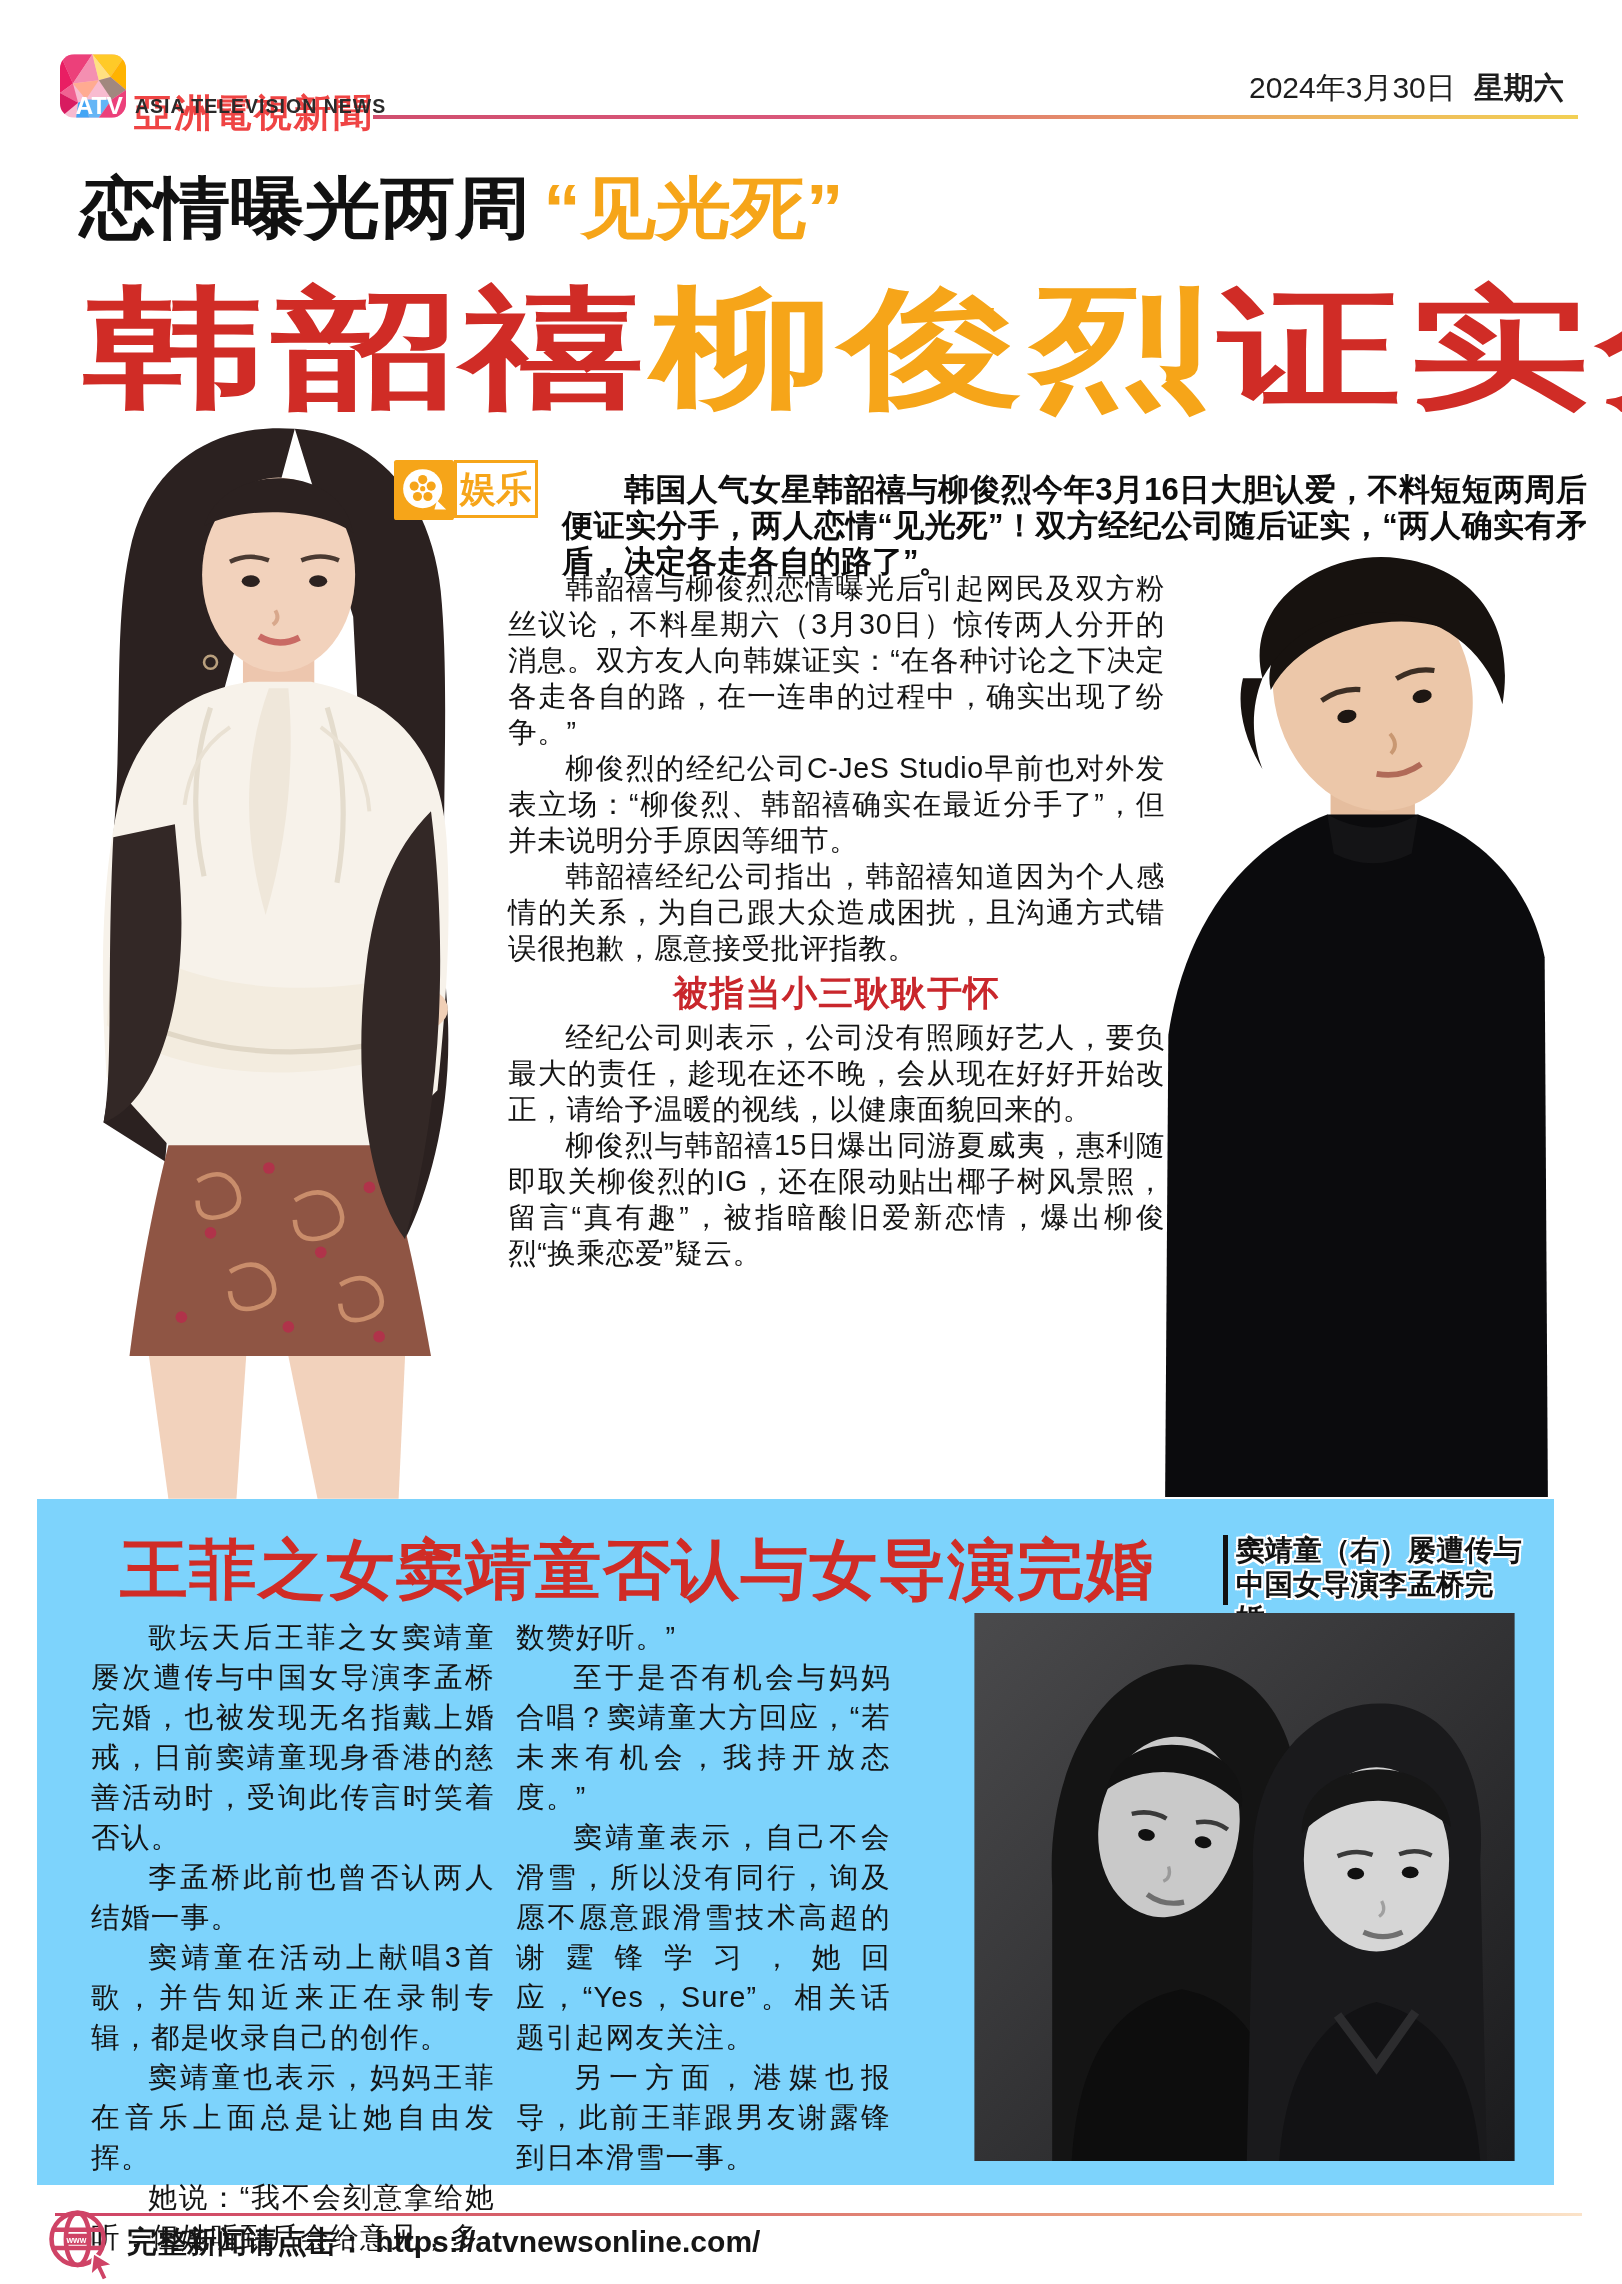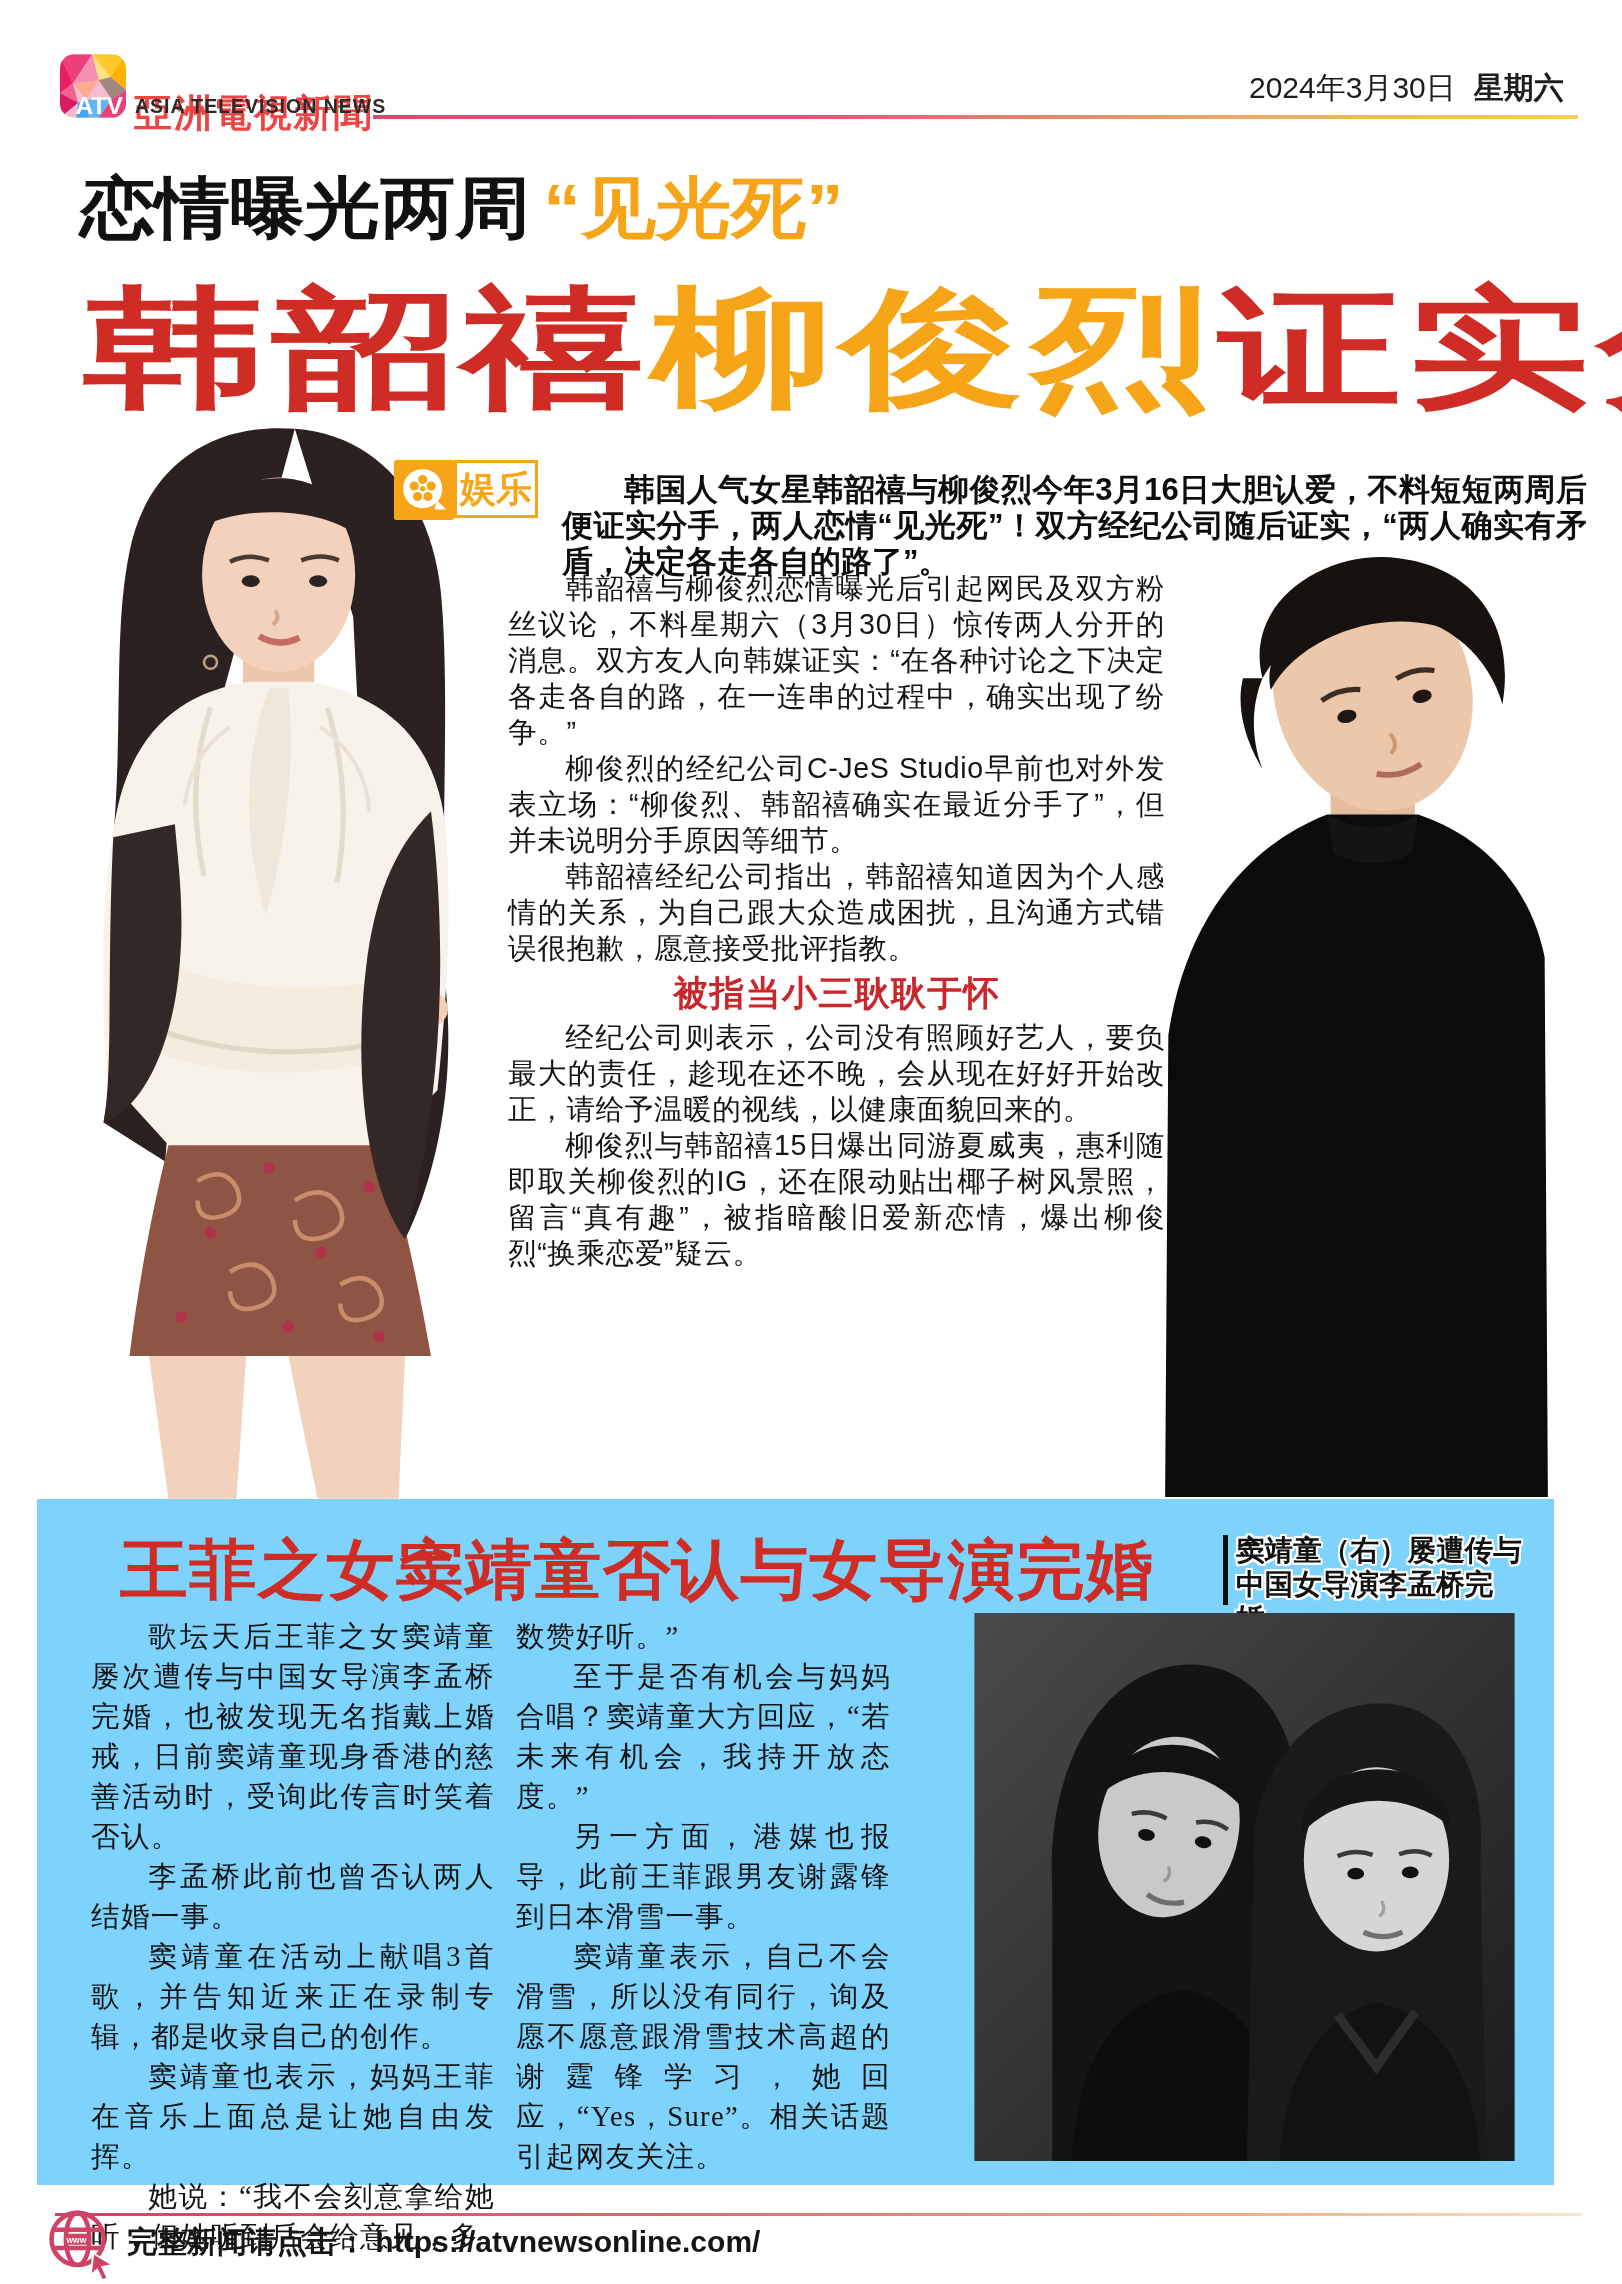--- a/index.html
+++ b/index.html
@@ -45,21 +45,21 @@
 
   
   .pinkbox{left:37px;top:1499px;width:1517px;height:686px;background:#7dd3fc;}
   .art2-title{left:83px;top:27px;font-size:65px;font-weight:bold;color:#d02c26;
         white-space:nowrap;letter-spacing:1.3px;transform:scaleX(1.04);transform-origin:left top;}
   .caption{left:1199px;top:34px;width:305px;font-size:28.6px;line-height:34px;font-weight:bold;
         color:#121212;
         text-shadow:-1.9px -1.9px 0 #fff,1.9px -1.9px 0 #fff,-1.9px 1.9px 0 #fff,1.9px 1.9px 0 #fff,
                     0 -1.9px 0 #fff,0 1.9px 0 #fff,-1.9px 0 0 #fff,1.9px 0 0 #fff;}
   .caption-bar{left:1186px;top:36px;width:5.2px;height:70px;background:#101010;}
-  .col{font-size:28.6px;line-height:40px;text-align:justify;color:#141414;font-family:Liberation Serif, serif;}
+  .col{font-size:28.6px;line-height:40px;text-align:justify;color:#141414;}
   .col p{margin:0;text-indent:2em;letter-spacing:1.3px;}
   .col p.cont{text-indent:0;}
   .col1{left:54px;top:118px;width:404px;}
   .col2{left:479px;top:118px;width:375px;}
   .col .subhead2{margin:13px 0 9px 0;text-indent:0;font-size:35px;font-weight:bold;
         color:#c9272c;letter-spacing:0.6px;white-space:nowrap;}
 
   
   .photo{overflow:hidden;}
 
@@ -231,22 +231,22 @@
         <p>她说：“我不会刻意拿给她听，但她听到后会给意见，多</p>
       </div>
   </div>
 
   <div class="abs col col2">
     <p class="cont">数赞好听。”</p>
     <div>
         <p>至于是否有机会与妈妈合唱？窦靖童大方回应，“若未来有机会，我持开放态度。”</p>
       </div>
     <div>
+        <p>窦靖童表示，自己不会滑雪，所以没有同行，询及愿不愿意跟滑雪技术高超的谢霆锋学习，她回应，“Yes，Sure”。相关话题引起网友关注。</p>
         <p>另一方面，港媒也报导，此前王菲跟男友谢露锋到日本滑雪一事。</p>
-        <p>窦靖童表示，自己不会滑雪，所以没有同行，询及愿不愿意跟滑雪技术高超的谢霆锋学习，她回应，“Yes，Sure”。相关话题引起网友关注。</p>
       </div>
   </div>
 
   <div class="abs photo" style="left:937px;top:114px;width:541px;height:548px;">
     <svg width="541" height="548" viewBox="0 0 833 845">
       <defs>
         <linearGradient id="bwbg" x1="0" y1="0" x2="1" y2="1">
           <stop offset="0" stop-color="#4a4a4c"></stop>
             <stop offset="1" stop-color="#1b1b1d"></stop>
         </linearGradient>

